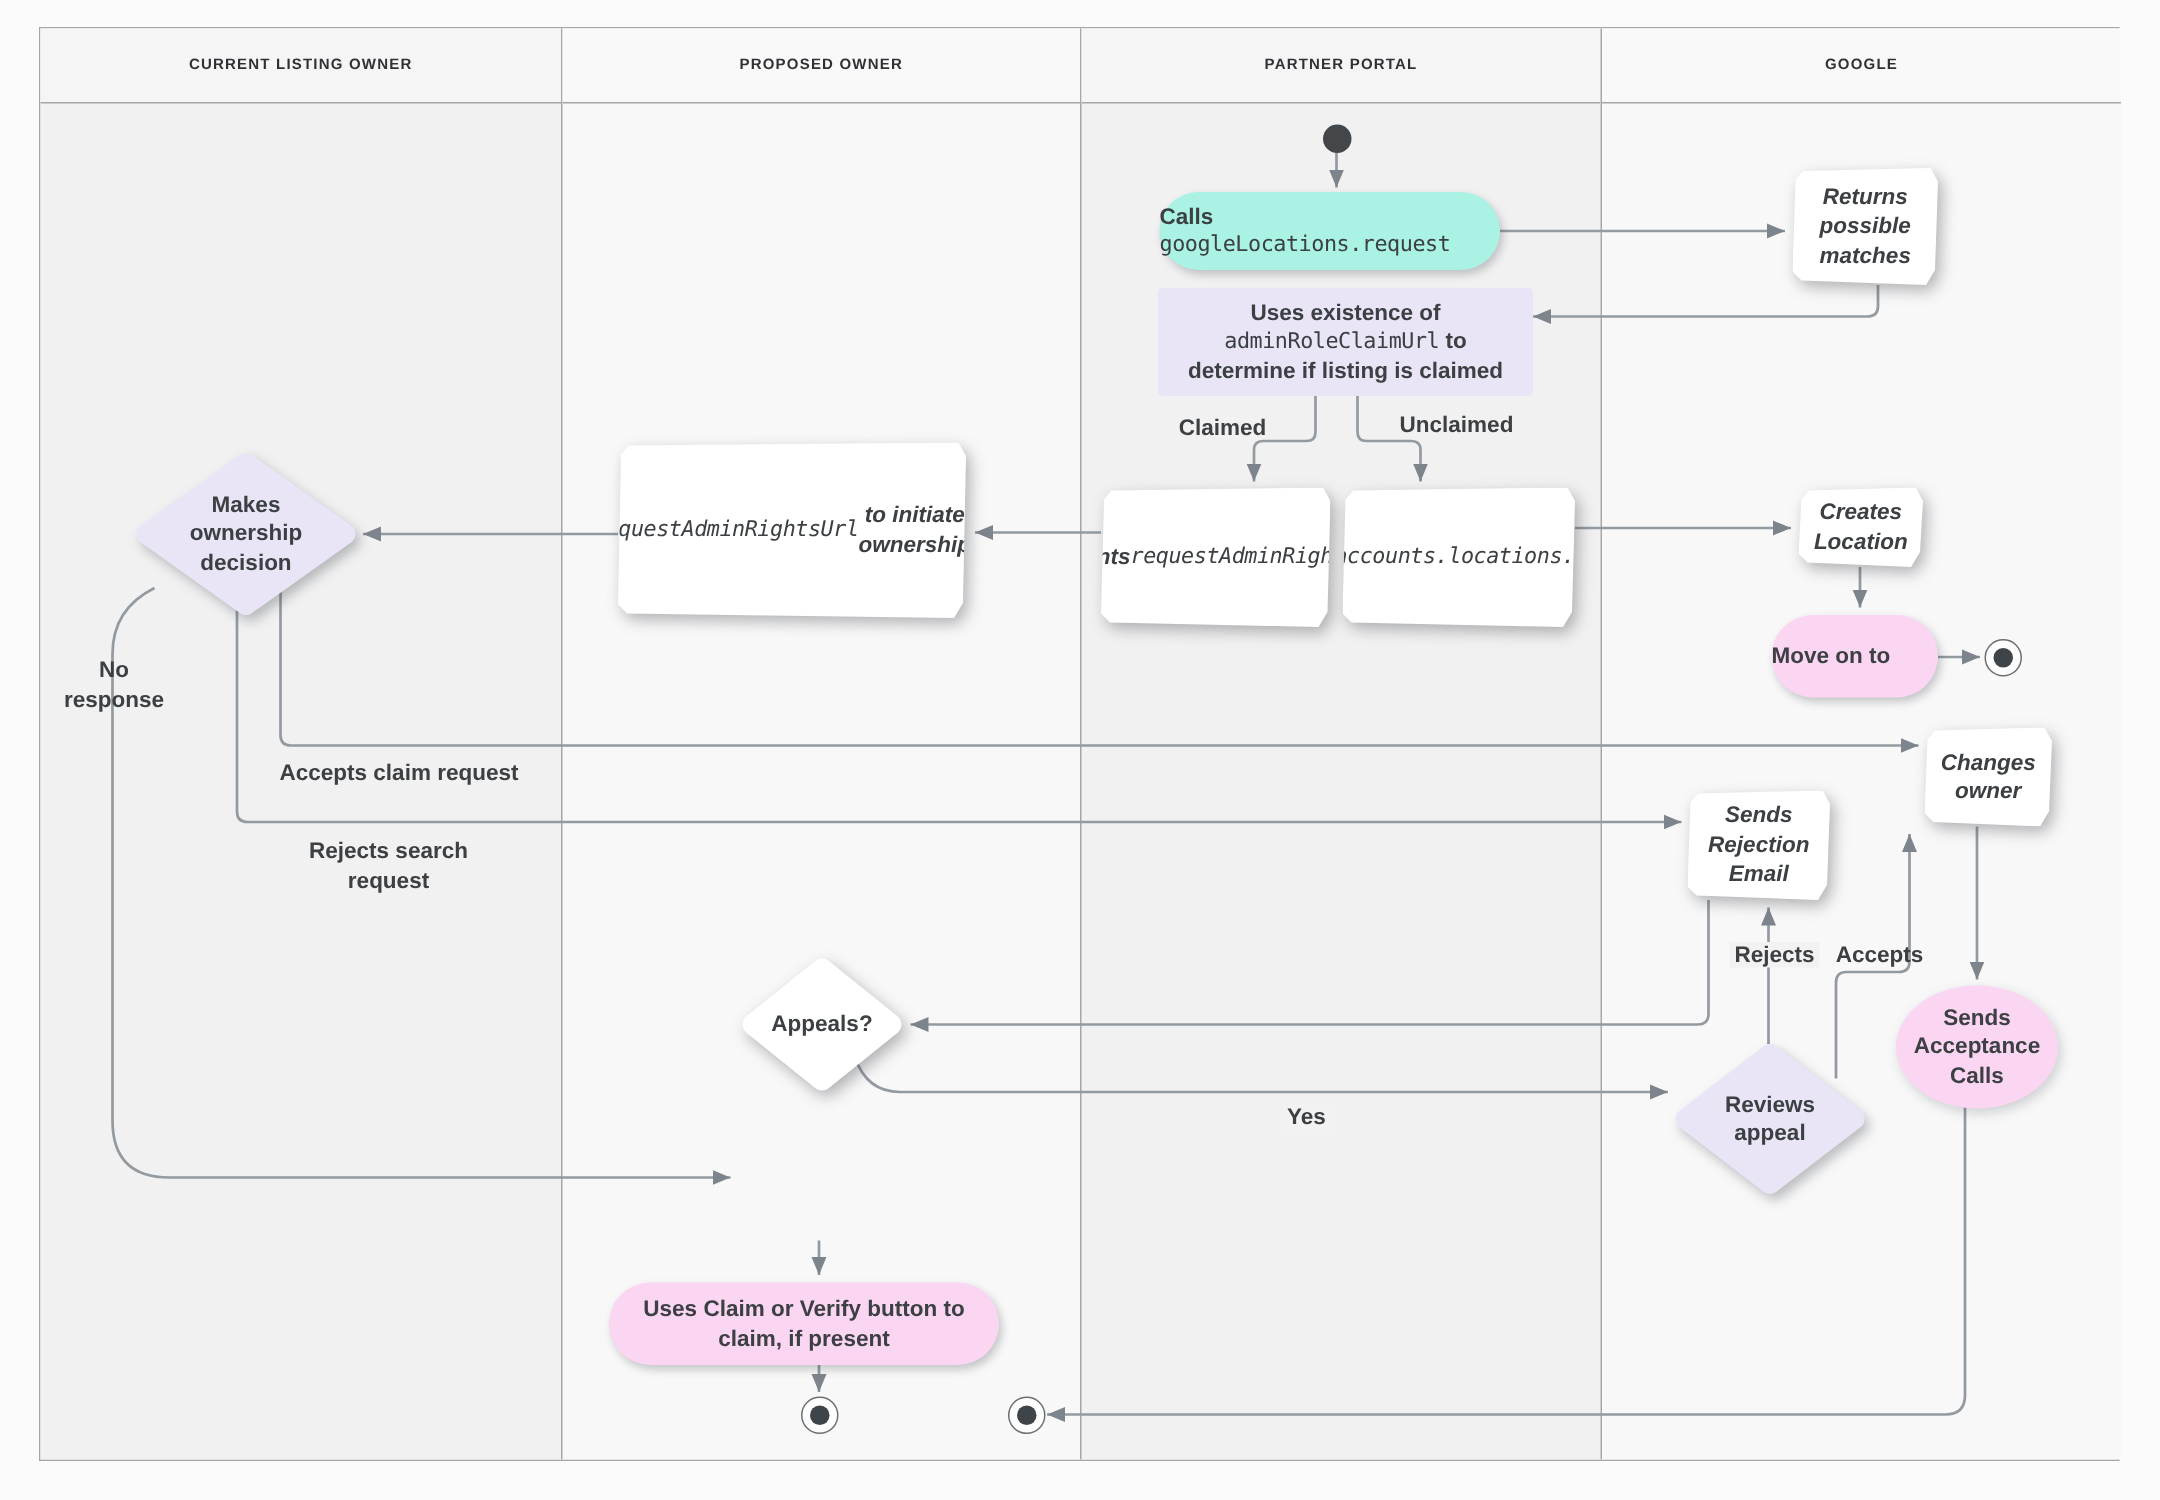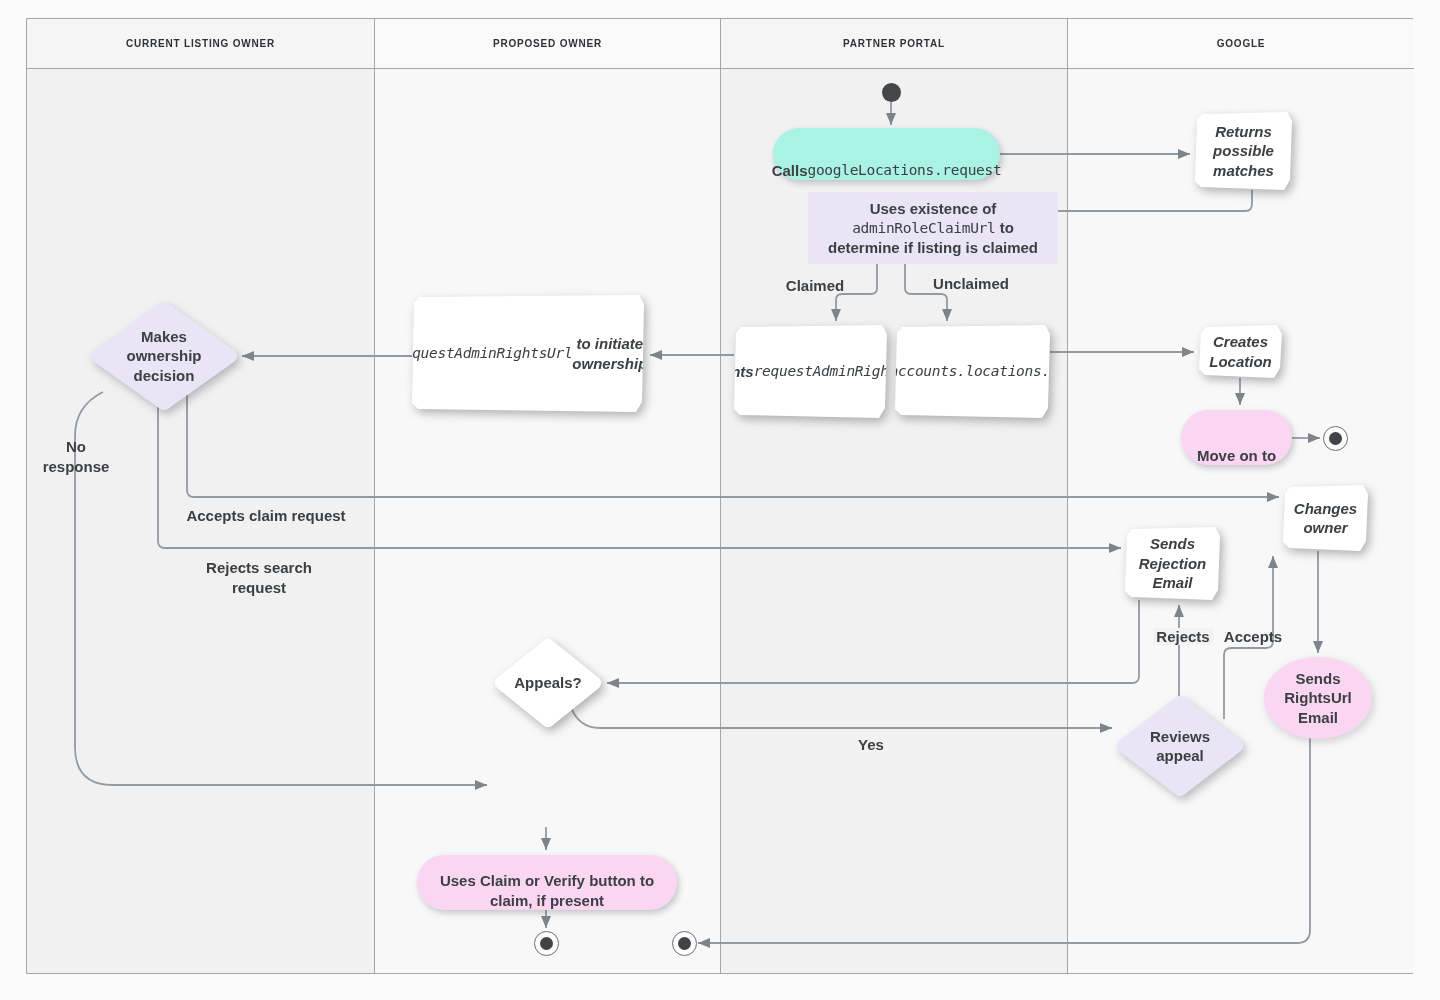--- a/index.html
+++ b/index.html
@@ -34,21 +34,21 @@
   .txt{font-size:15px;font-weight:bold;line-height:1.3;text-align:center;}
   .code{font-family:"DejaVu Sans Mono","Liberation Mono",monospace;font-weight:normal;font-size:14.5px;letter-spacing:-.3px;}
   .shadow{filter:drop-shadow(3px 4px 5px rgba(60,64,67,.38));}
   .paper{
     width:100%;height:100%;background:#ffffff;
     display:flex;align-items:center;justify-content:center;text-align:center;
     clip-path:polygon(7px 2px,calc(100% - 5px) 0px,100% 9px,calc(100% - 2px) calc(100% - 10px),calc(100% - 8px) 100%,6px calc(100% - 3px),0px calc(100% - 9px),2px 8px);
     padding:4px 6px;box-sizing:border-box;font-style:italic;
   }
   .pill{
-    display:flex;align-items:flex-end;justify-content:center;text-align:center;
+    display:flex;flex-direction:column;align-items:flex-start;justify-content:center;text-align:center;
     border-radius:28px;box-shadow:2px 3px 6px rgba(60,64,67,.28);
   }
   .teal{background:#a9f2e4;}
   .pink{background:#fbd6f2;}
   .flat-lav{background:#e9e5f6;border-radius:3px;display:flex;flex-direction:column;align-items:center;justify-content:center;text-align:center;}
   .label{font-size:15px;font-weight:bold;text-align:center;line-height:1.3;color:#3c4043;}
   .label .bg{background:#f2f2f3;padding:0 3px;}
   .dtext{position:absolute;z-index:3;display:flex;align-items:center;justify-content:center;text-align:center;}
 
   .start-node{position:absolute;z-index:3;width:19px;height:19px;border-radius:50%;background:#43474a;}
@@ -127,21 +127,21 @@
     <span>Calls</span>
     <span class="code">googleLocations.request</span>
   </div>
 
   <div class="node shadow" style="left:1195px;top:112px;width:97px;height:78px;">
     <div class="paper txt">
         <span>Returns possible matches</span>
       </div>
   </div>
 
-  <div class="node flat-lav txt" style="left:808px;top:192px;width:250px;height:72px;text-align:right;">
+  <div class="node flat-lav txt" style="left:772px;top:192px;width:250px;height:72px;text-align:right;">
     <span>Uses existence of</span>
     <span><span class="code">adminRoleClaimUrl</span><span> to</span></span>
     <span>determine if listing is claimed</span>
   </div>
 
   <div class="node shadow" style="left:734px;top:325px;width:153px;height:93px;">
     <div class="paper txt">
       <span>Presents</span>
         <br>
       <span class="code">requestAdmin</span>
@@ -188,28 +188,28 @@
       </div>
   </div>
 
   <div class="node shadow" style="left:1283px;top:485px;width:85px;height:66px;">
     <div class="paper txt">
         <span>Changes owner</span>
       </div>
   </div>
 
 
-  <div class="node pill pink txt" style="left:417px;top:855px;width:260px;height:55px;padding:0 14px;">
+  <div class="node pill pink txt" style="left:406px;top:855px;width:260px;height:55px;padding:0 14px;">
     <span>Uses Claim or Verify button to claim, if present</span>
   </div>
 
   <div class="dtext txt" style="left:108px;top:322px;width:112px;height:68px;">Makes ownership decision</div>
   <div class="dtext txt" style="left:500px;top:671px;width:96px;height:24px;">Appeals?</div>
   <div class="dtext txt" style="left:1128px;top:725px;width:104px;height:42px;">Reviews appeal</div>
-  <div class="dtext txt" style="left:1266px;top:668px;width:104px;height:60px;">Sends RightsUrl Email</div>
+  <div class="dtext txt" style="left:1266px;top:668px;width:104px;height:60px;">Sends Acceptance Calls</div>
 
   <div class="label" style="left:775px;top:276px;width:80px;">Claimed</div>
   <div class="label" style="left:924px;top:274px;width:94px;">Unclaimed</div>
   <div class="label" style="left:35px;top:437px;width:82px;">No response</div>
   <div class="label" style="left:181px;top:506px;width:170px;">Accepts claim request</div>
   <div class="label" style="left:178px;top:558px;width:162px;">Rejects search request</div>
   <div class="label" style="left:1152px;top:627px;width:62px;"><span class="bg">Rejects</span></div>
   <div class="label" style="left:1220px;top:627px;width:66px;">Accepts</div>
   <div class="label" style="left:853px;top:735px;width:36px;"><span class="bg">Yes</span></div>
 

